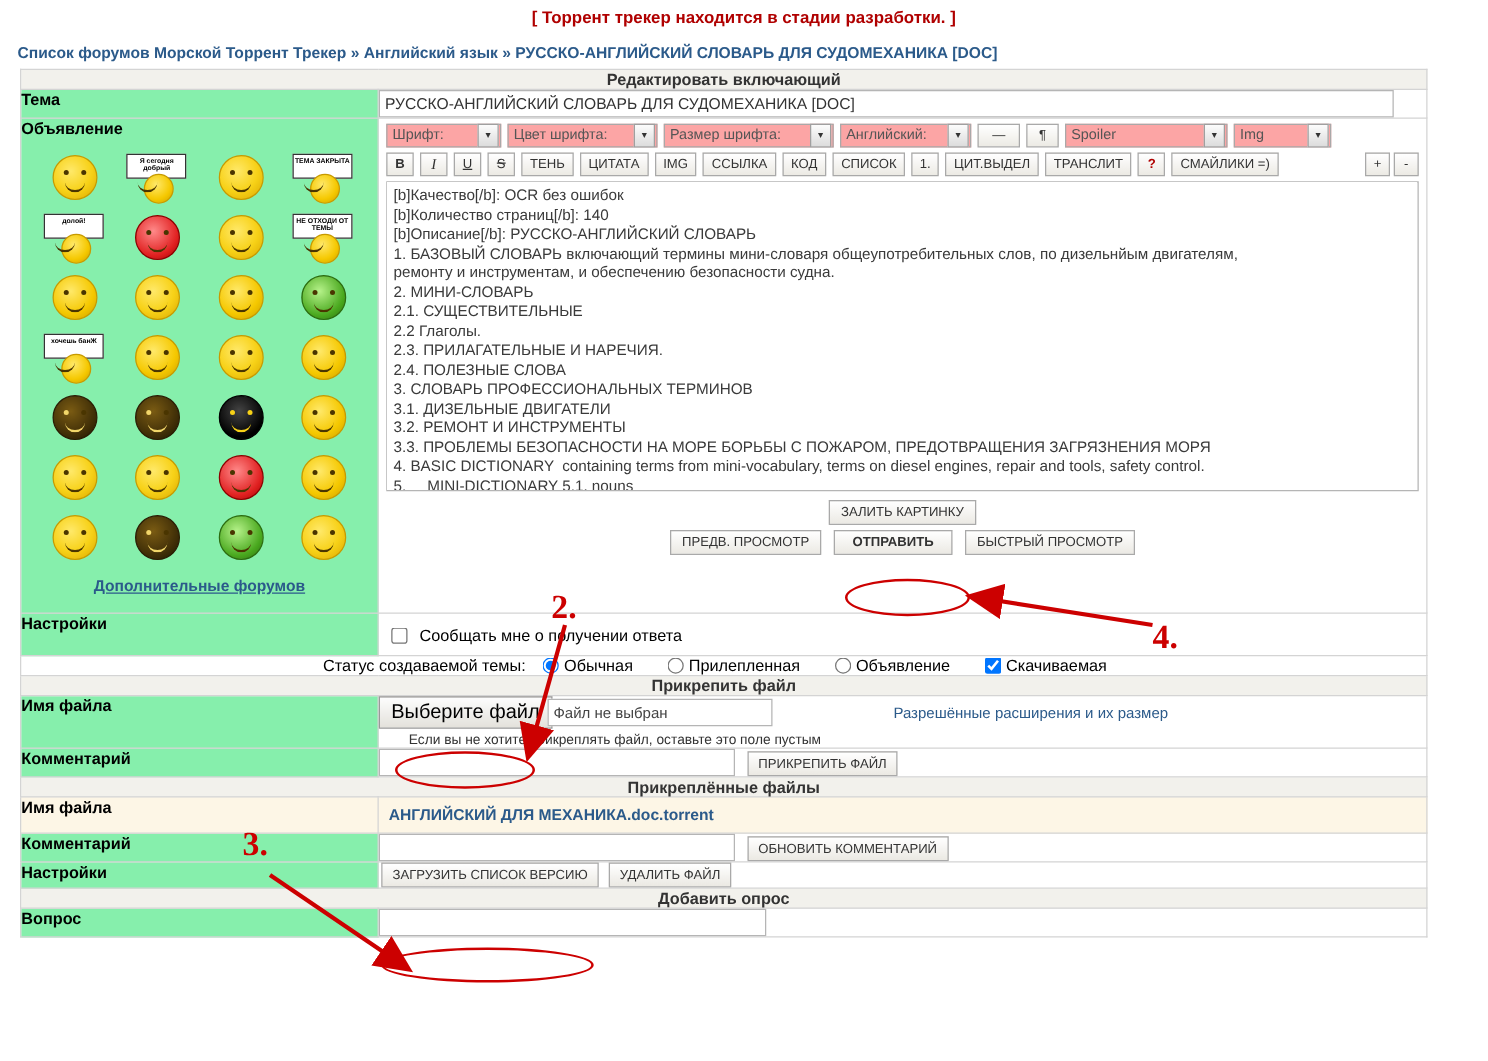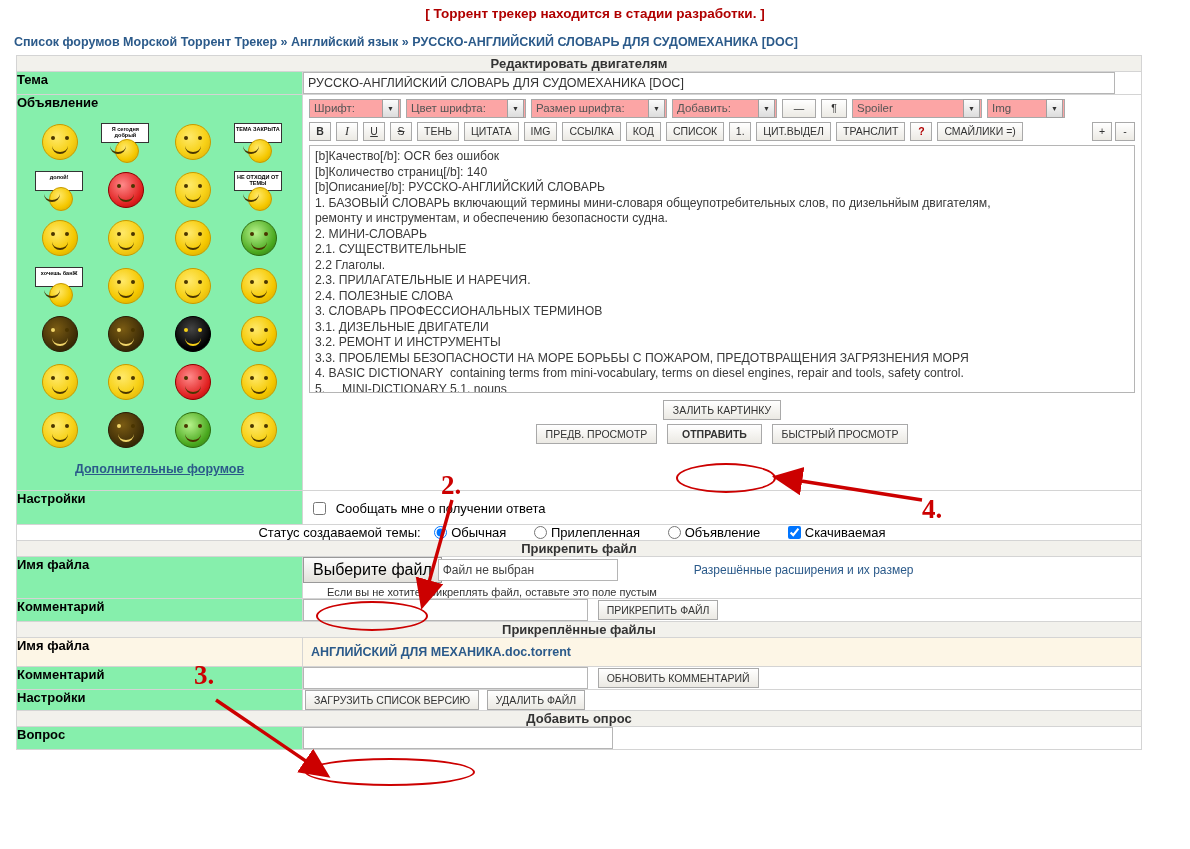--- a/index.html
+++ b/index.html
@@ -294,21 +294,21 @@
 </div>
 
 <table class="main">
   <colgroup>
       <col style="width:286px">
       <col>
     </colgroup>
 
   <tbody>
       <tr class="hdrrow">
-    <td colspan="2">Редактировать двигателям</td>
+    <td colspan="2">Редактировать включающий</td>
   </tr>
 
   <tr>
     <td class="labelcell">Тема</td>
     <td class="fieldcell">
       <input class="text subjinput" value="РУССКО-АНГЛИЙСКИЙ СЛОВАРЬ ДЛЯ СУДОМЕХАНИКА [DOC]" style="">
     </td>
   </tr>
 
   <tr>
@@ -382,21 +382,21 @@
           </div>
           <div class="selbox" style="width:120px">
             <span>Цвет шрифта:</span>
             <span class="arrow">▼</span>
           </div>
           <div class="selbox" style="width:136px">
             <span>Размер шрифта:</span>
             <span class="arrow">▼</span>
           </div>
           <div class="selbox" style="width:105px">
-            <span>Добавить:</span>
+            <span>Английский:</span>
             <span class="arrow">▼</span>
           </div>
           <div class="btn" style="width:34px">—</div>
           <div class="btn" style="width:26px">¶</div>
           <div class="selbox" style="width:130px">
             <span>Spoiler</span>
             <span class="arrow">▼</span>
           </div>
           <div class="selbox" style="width:78px">
             <span>Img</span>
@@ -485,21 +485,21 @@
   </tr>
 
   <tr>
     <td class="labelcell">Имя файла</td>
     <td class="fieldcell">
       <div style="display:flex;align-items:center;">
         <div style="display:flex;align-items:center;">
           <span class="filebtn">Выберите файл</span>
           <span class="filename-na">Файл не выбран</span>
         </div>
-        <a class="perm" href="#" style="margin-left:76px;">Разрешённые расширения и их размер</a>
+        <a class="perm" href="#" style="margin-left:97px;">Разрешённые расширения и их размер</a>
       </div>
       <div class="hint">Если вы не хотите прикреплять файл, оставьте это поле пустым</div>
     </td>
   </tr>
 
   <tr>
     <td class="labelcell">Комментарий</td>
     <td class="fieldcell">
       <input class="text" style="width: 285px;" value="">
       <span class="smallbtn" style="margin-left:6px;">ПРИКРЕПИТЬ ФАЙЛ</span>

